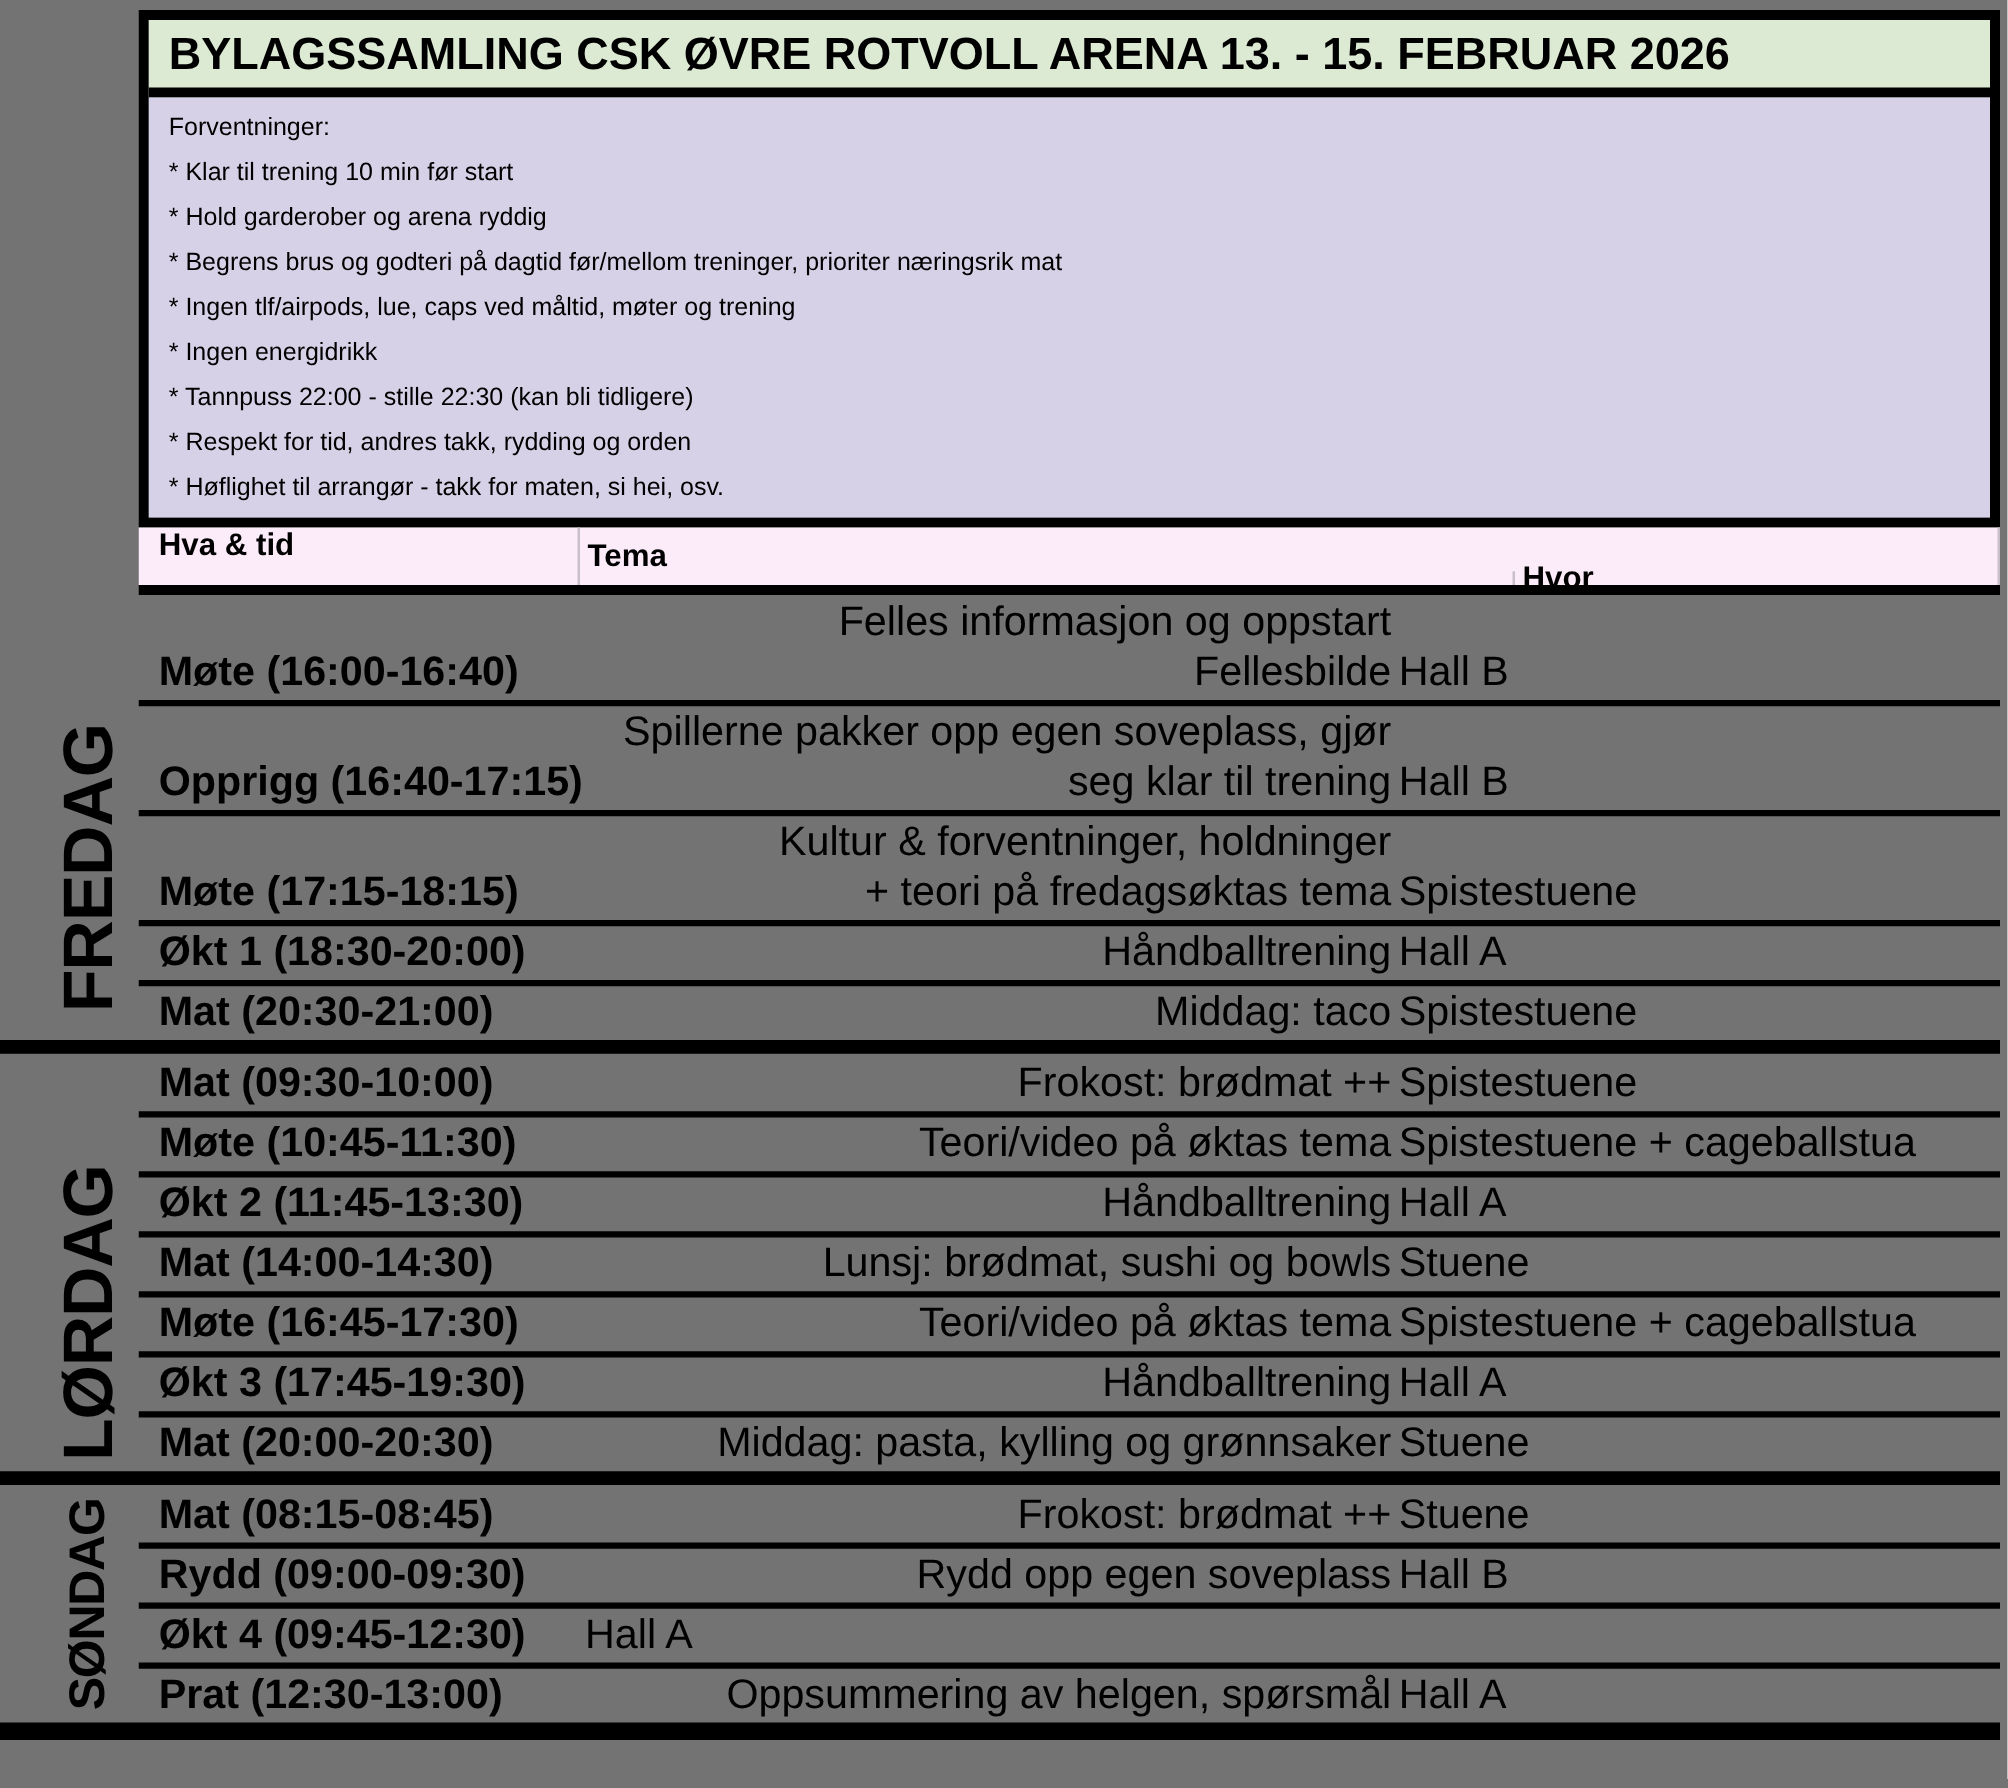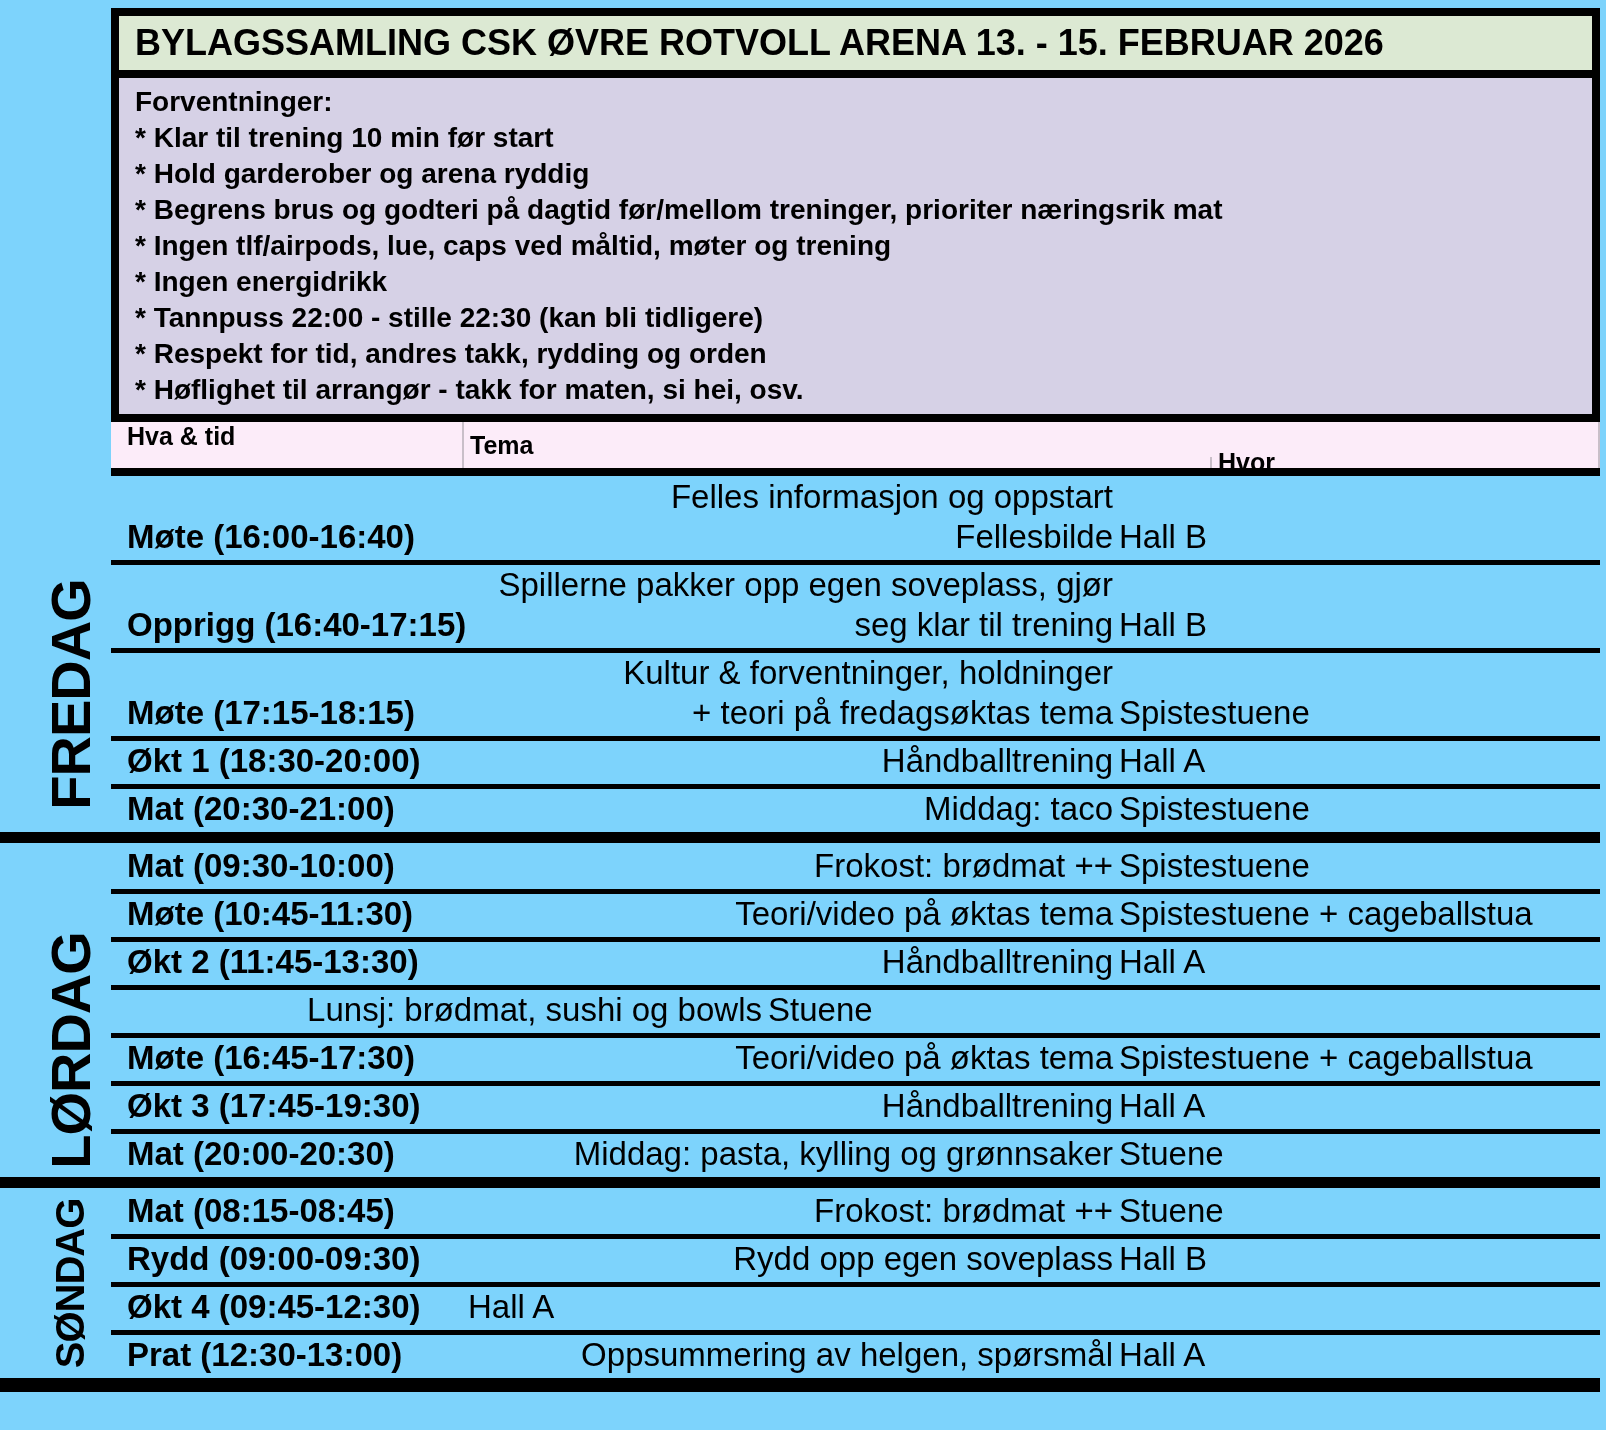--- a/index.html
+++ b/index.html
@@ -5,21 +5,21 @@
   :root{
     --c-title-bg:#dce9d3;
     --c-exp-bg:#d6d1e6;
     --c-head-bg:#fcecf9;
     --c-border:#000000;
   }
   html,body{margin:0;padding:0;background:#ffffff;}
   .page{
     position:relative;
     width:1606px;height:1430px;
-    background:#7dd3fc;
+    background:#737373;
     font-family:"Liberation Sans","DejaVu Sans",sans-serif;
     color:#000;
     overflow:hidden;
   }
   
   .top-box{
     box-sizing:border-box;
     margin:8px 0 0 111px;
     width:1489px;
     border:8px solid var(--c-border);
@@ -28,21 +28,21 @@
     background:var(--c-title-bg);
     height:54px;line-height:54px;
     padding-left:16px;
     font-size:36px;font-weight:bold;
     white-space:nowrap;
     border-bottom:8px solid var(--c-border);
   }
   .expectations{
     background:var(--c-exp-bg);
     padding:6px 16px;
-    font-size:28px;font-weight:bold;
+    font-size:20px;font-weight:normal;
     line-height:36px;
   }
   
   .header-row{
     box-sizing:border-box;
     margin-left:111px;width:1489px;height:46px;
     background:var(--c-head-bg);
     display:flex;
     font-size:25px;font-weight:bold;
     border-right:2px solid #c9bfc9;
@@ -197,20 +197,21 @@
 
     <div class="row">
       <div class="c1">Økt 2 (11:45-13:30)</div>
       <div class="c2">
               <div>Håndballtrening</div>
             </div>
       <div class="c3">Hall A</div>
     </div>
 
     <div class="row">
+      <div class="c1">Mat (14:00-14:30)</div>
       <div class="c2">
               <div>Lunsj: brødmat, sushi og bowls</div>
             </div>
       <div class="c3">Stuene</div>
     </div>
 
     <div class="row">
       <div class="c1">Møte (16:45-17:30)</div>
       <div class="c2">
               <div>Teori/video på øktas tema</div>

